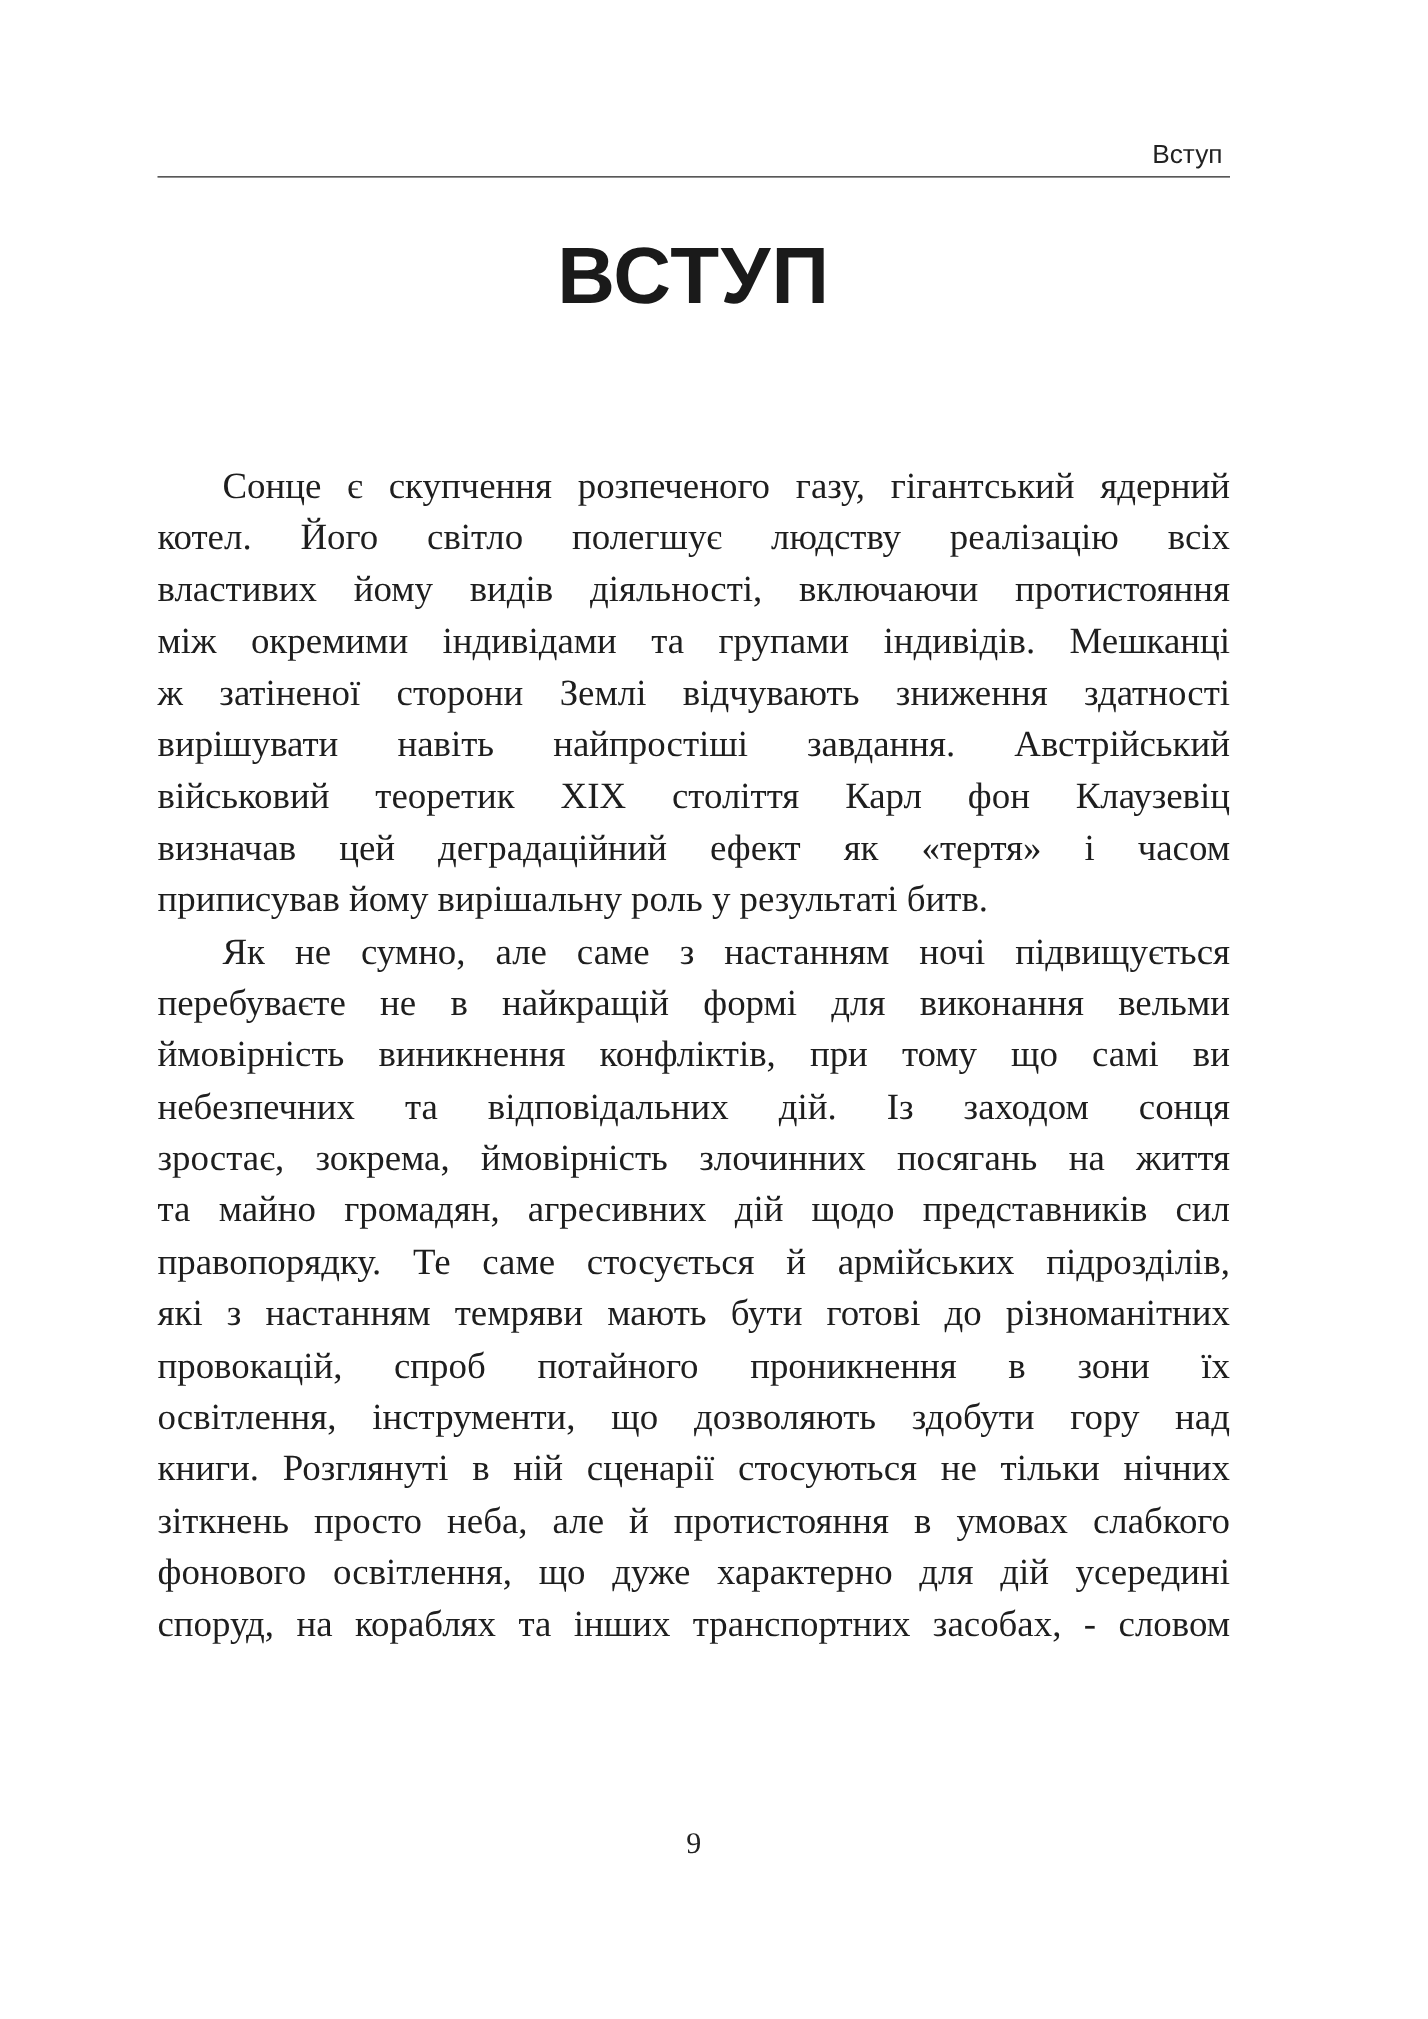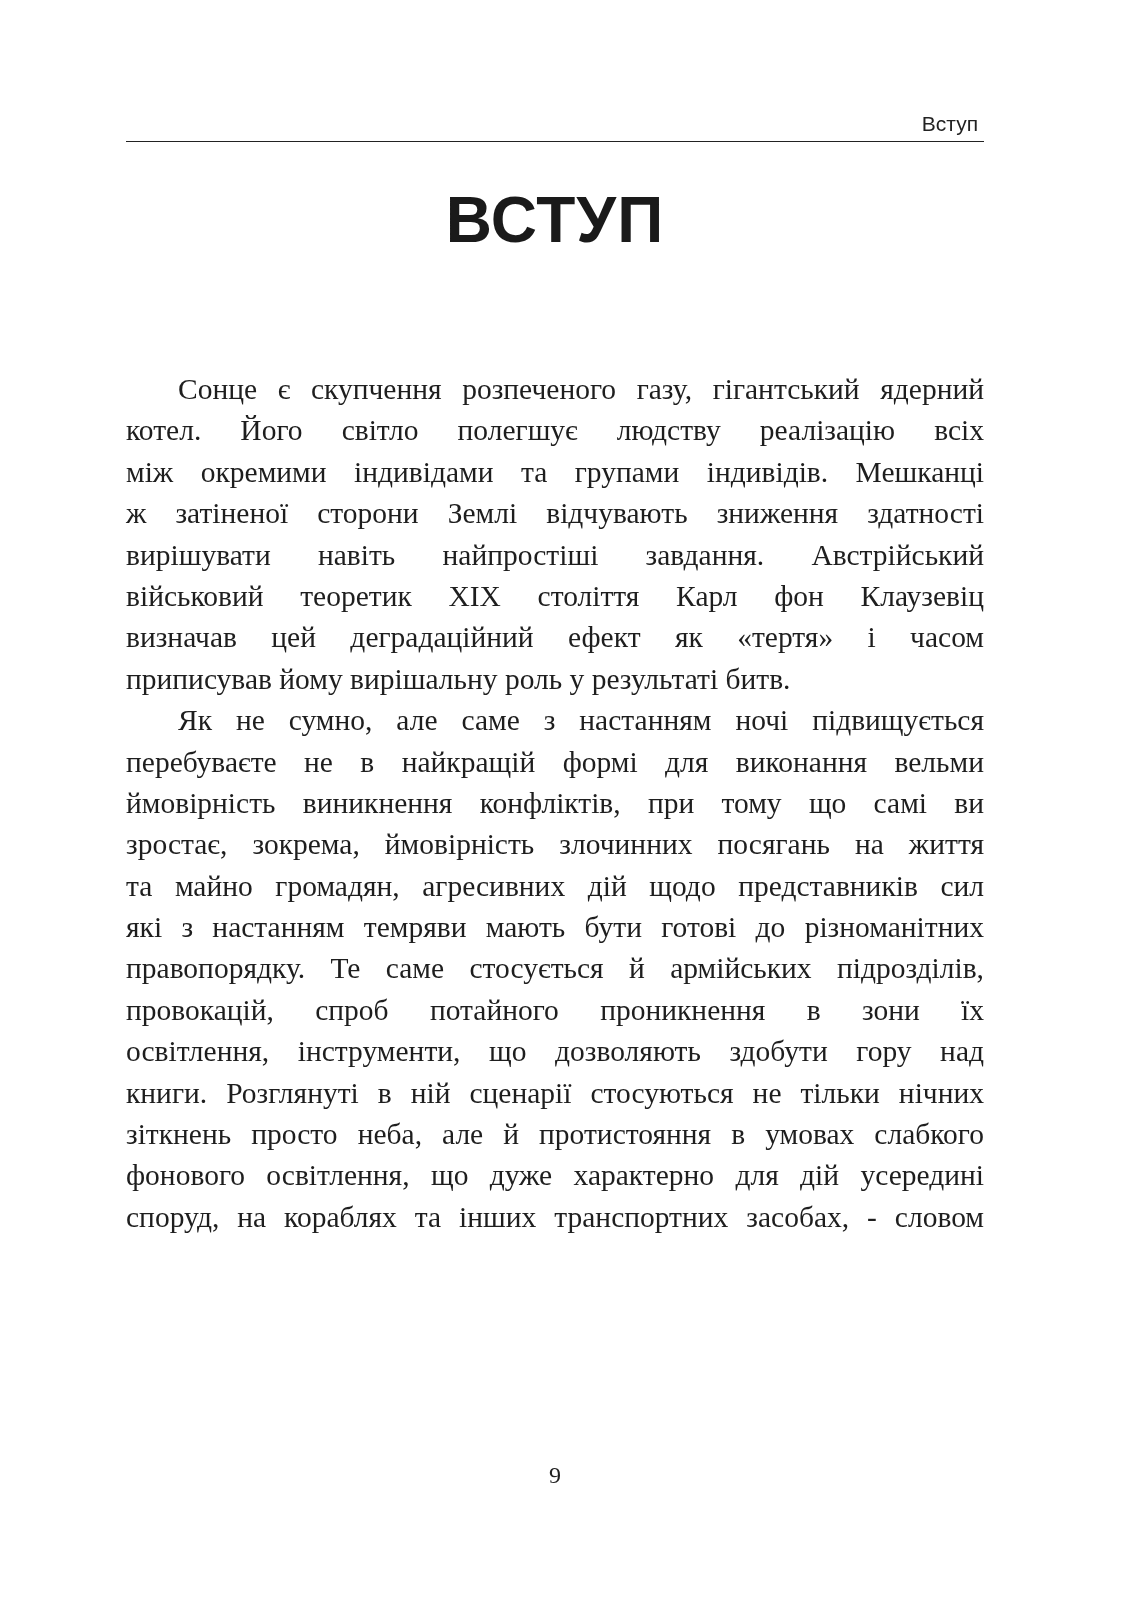--- a/index.html
+++ b/index.html
@@ -40,36 +40,38 @@
   <div class="running-header">Вступ</div>
   <div class="header-rule"></div>
 
   <h1 class="title" style="margin:0;">ВСТУП</h1>
 
   <div class="body-text">
 
     <div class="paragraph">
       <div class="line indent">Сонце є скупчення розпеченого газу, гігантський ядерний</div>
       <div class="line">котел. Його світло полегшує людству реалізацію всіх</div>
+      <div class="line">властивих йому видів діяльності, включаючи протистояння</div>
       <div class="line">між окремими індивідами та групами індивідів. Мешканці</div>
       <div class="line">ж затіненої сторони Землі відчувають зниження здатності</div>
       <div class="line">вирішувати навіть найпростіші завдання. Австрійський</div>
       <div class="line">військовий теоретик XIX століття Карл фон Клаузевіц</div>
       <div class="line">визначав цей деградаційний ефект як «тертя» і часом</div>
       <div class="line last">приписував йому вирішальну роль у результаті битв.</div>
     </div>
 
     <div class="paragraph">
       <div class="line indent">Як не сумно, але саме з настанням ночі підвищується</div>
       <div class="line">перебуваєте не в найкращій формі для виконання вельми</div>
       <div class="line">ймовірність виникнення конфліктів, при тому що самі ви</div>
+      <div class="line">небезпечних та відповідальних дій. Із заходом сонця</div>
       <div class="line">зростає, зокрема, ймовірність злочинних посягань на життя</div>
       <div class="line">та майно громадян, агресивних дій щодо представників сил</div>
+      <div class="line">правопорядку. Те саме стосується й армійських підрозділів,</div>
       <div class="line">які з настанням темряви мають бути готові до різноманітних</div>
-      <div class="line">правопорядку. Те саме стосується й армійських підрозділів,</div>
       <div class="line">провокацій, спроб потайного проникнення в зони їх</div>
     </div>
 
     <div class="paragraph">
       <div class="line">освітлення, інструменти, що дозволяють здобути гору над</div>
       <div class="line">книги. Розглянуті в ній сценарії стосуються не тільки нічних</div>
       <div class="line">зіткнень просто неба, але й протистояння в умовах слабкого</div>
       <div class="line">фонового освітлення, що дуже характерно для дій усередині</div>
       <div class="line">споруд, на кораблях та інших транспортних засобах, - словом</div>
     </div>

